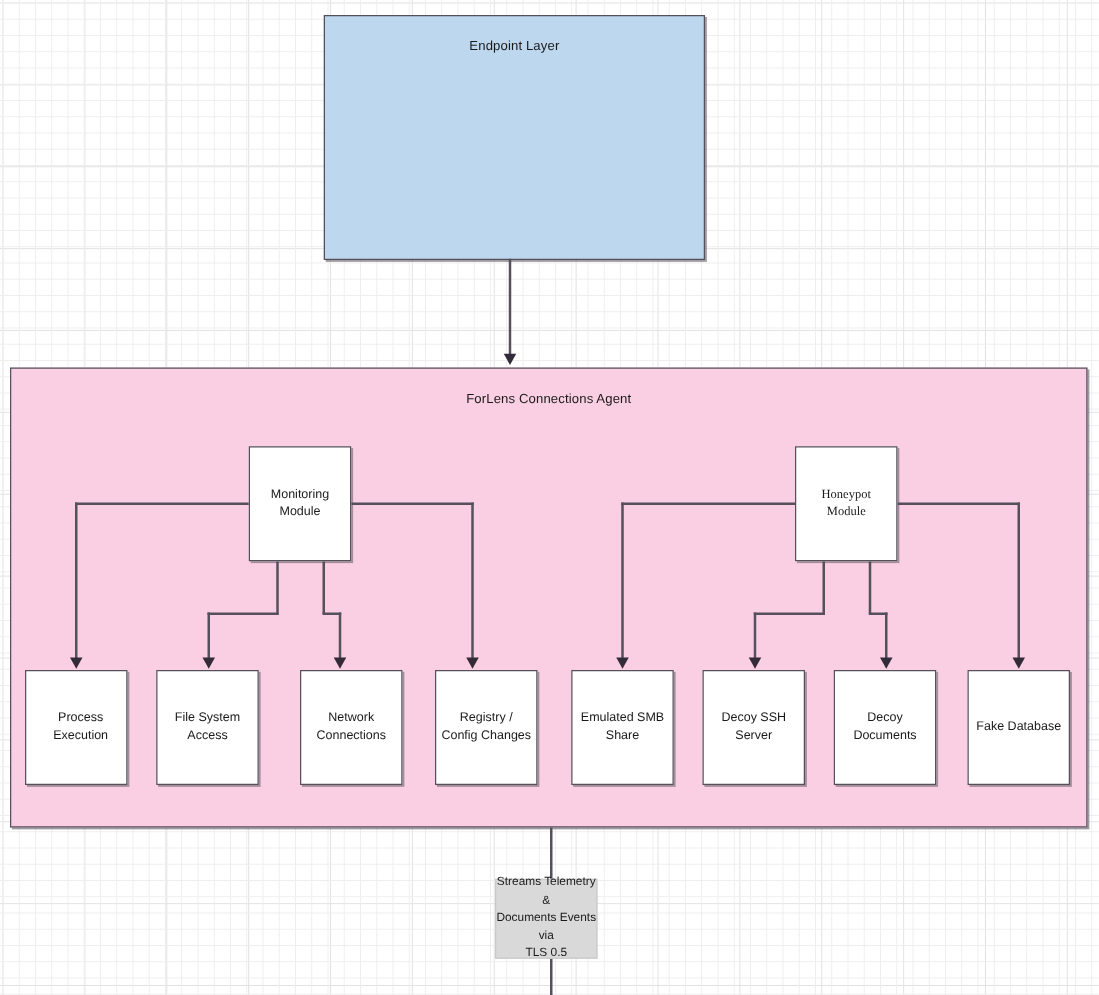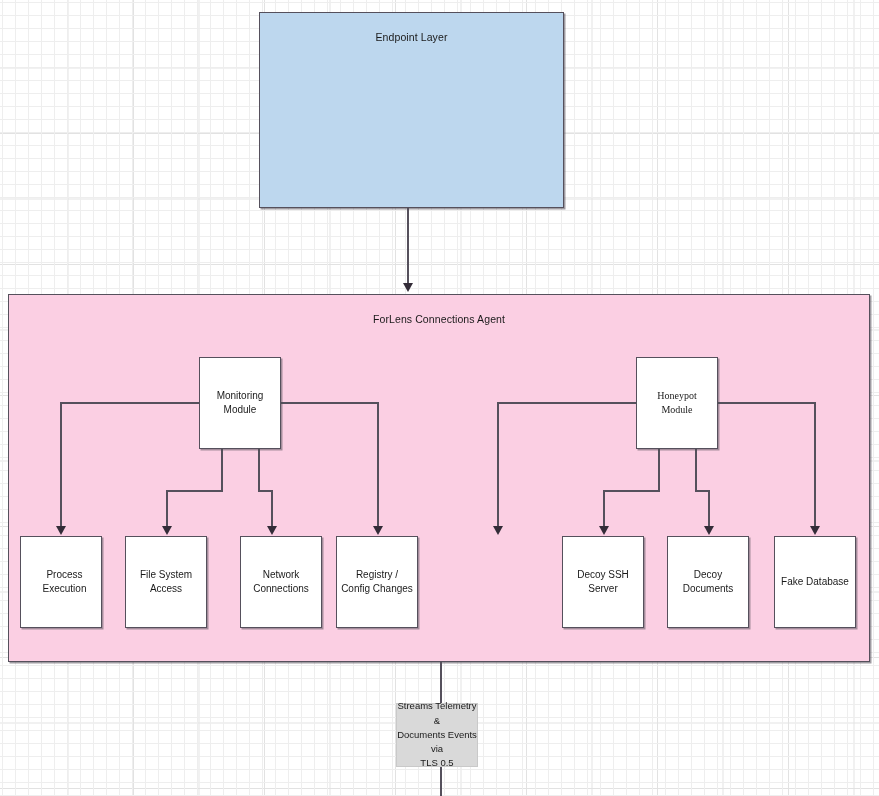--- a/index.html
+++ b/index.html
@@ -137,21 +137,21 @@
 
   <div class="node white-box leaf" style="left:20px;padding-left:11px;">
     <span>Process Execution</span>
   </div>
   <div class="node white-box leaf" style="left:125px;">
     <span>File System Access</span>
   </div>
   <div class="node white-box leaf" style="left:224px;margin-left:16px;">
     <span>Network Connections</span>
   </div>
-  <div class="node white-box leaf" style="left:336px;">
+  <div class="node white-box leaf" style="left:348px;">
     <span>Registry / Config Changes</span>
   </div>
 
   <div class="node white-box" id="honeypot-module">
     <span>Honeypot Module</span>
   </div>
 
   <div class="line hline" style="left:497px;top:402px;width:140px;"></div>
   <div class="line vline" style="left:497px;top:402px;height:126px;"></div>
   <div class="arrow" style="left:493px;top:526px;"></div>
@@ -163,20 +163,23 @@
   <div class="line vline" style="left:658px;top:449px;height:42px;"></div>
   <div class="line hline" style="left:603px;top:490px;width:57px;"></div>
   <div class="line vline" style="left:603px;top:490px;height:38px;"></div>
   <div class="arrow" style="left:599px;top:526px;"></div>
 
   <div class="line vline" style="left:695px;top:449px;height:42px;"></div>
   <div class="line hline" style="left:695px;top:490px;width:15px;"></div>
   <div class="line vline" style="left:708px;top:490px;height:38px;"></div>
   <div class="arrow" style="left:704px;top:526px;"></div>
 
+  <div class="node white-box leaf" style="left:457px;">
+    <span>Emulated SMB Share</span>
+  </div>
   <div class="node white-box leaf" style="left:667px;">
     <span>Decoy Documents</span>
   </div>
   <div class="node white-box leaf" style="left:562px;">
     <span>Decoy SSH Server</span>
   </div>
   <div class="node white-box leaf" style="left:774px;">
     <span>Fake Database</span>
   </div>
 

